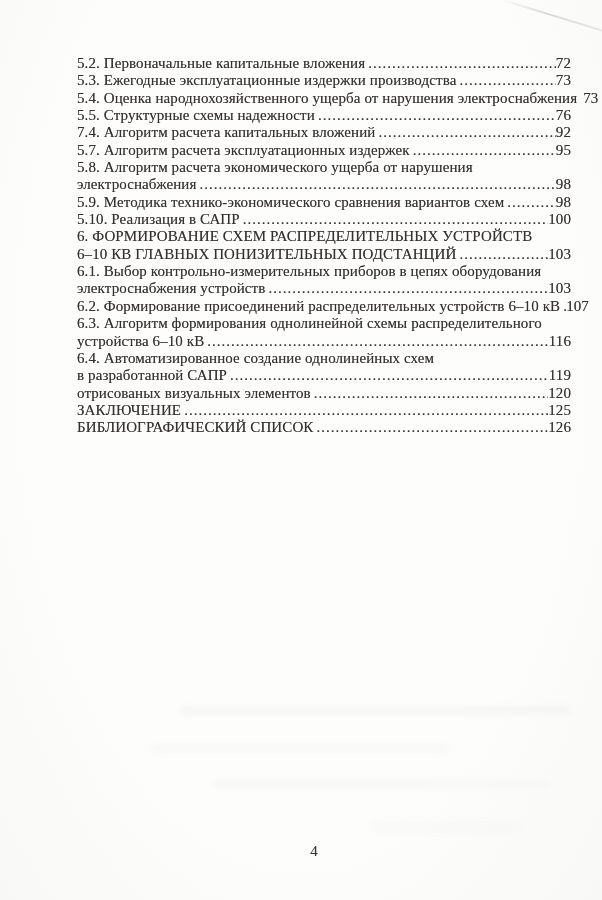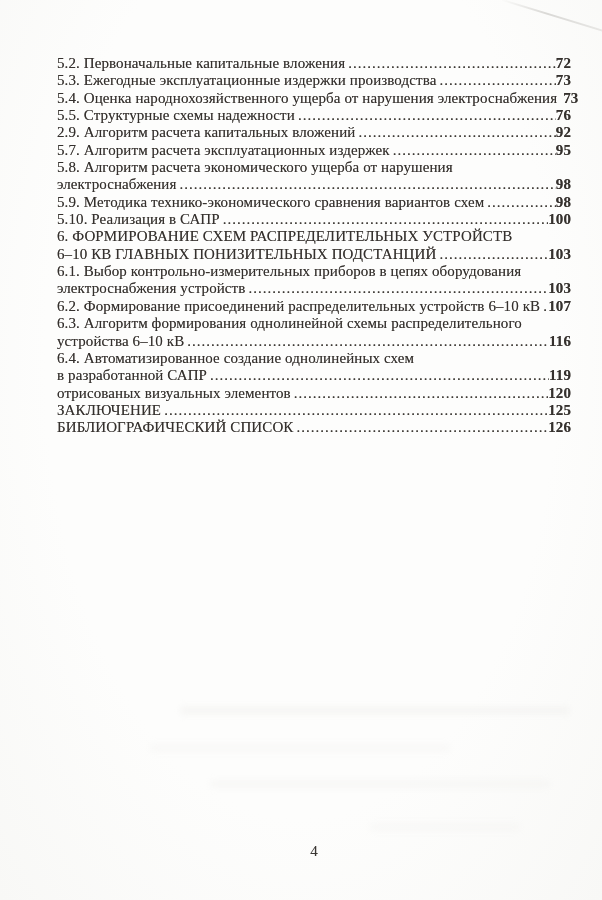--- a/index.html
+++ b/index.html
@@ -51,35 +51,35 @@
     line-height: 17.35px;
     letter-spacing: 0.1px;
     text-shadow: 0 0 0.5px rgba(58,53,48,0.55);
   }
   .toc-line {
     display: flex;
     align-items: baseline;
     white-space: nowrap;
     height: 17.35px;
   }
-  .txt { flex: 0 0 auto; }
+  .txt { flex: 0 0 auto; margin-left: 20px; }
   .leader {
     flex: 1 1 auto;
     overflow: hidden;
     margin-left: 3px;
     padding-right: 3px;
     text-align: right;
     min-width: 0;
   }
   .leader::after {
     content: "................................................................................................................................................................";
     letter-spacing: 1px;
     color: #3c3834;
   }
-  .pg { flex: 0 0 auto; text-align: right; font-weight: bold; }
+  .pg { flex: 0 0 auto; text-align: right; }
   
   .toc-line.nodots .leader::after { content: ""; }
   
   .toc-line.plain .leader::after { content: ""; }
 
   .footer {
     position: absolute;
     left: 57px;
     top: 843px;
     width: 514px;
@@ -114,21 +114,21 @@
       <span class="txt">5.4. Оценка народнохозяйственного ущерба от нарушения электроснабжения</span>
       <span class="leader"></span>
       <span class="pg">73</span>
     </div>
     <div class="toc-line">
       <span class="txt">5.5. Структурные схемы надежности</span>
       <span class="leader"></span>
       <span class="pg">76</span>
     </div>
     <div class="toc-line">
-      <span class="txt">2.9. Алгоритм расчета капитальных вложений</span>
+      <span class="txt">7.4. Алгоритм расчета капитальных вложений</span>
       <span class="leader"></span>
       <span class="pg">92</span>
     </div>
     <div class="toc-line">
       <span class="txt">5.7. Алгоритм расчета эксплуатационных издержек</span>
       <span class="leader"></span>
       <span class="pg">95</span>
     </div>
     <div class="toc-line plain">
       <span class="txt">5.8. Алгоритм расчета экономического ущерба от нарушения</span>

